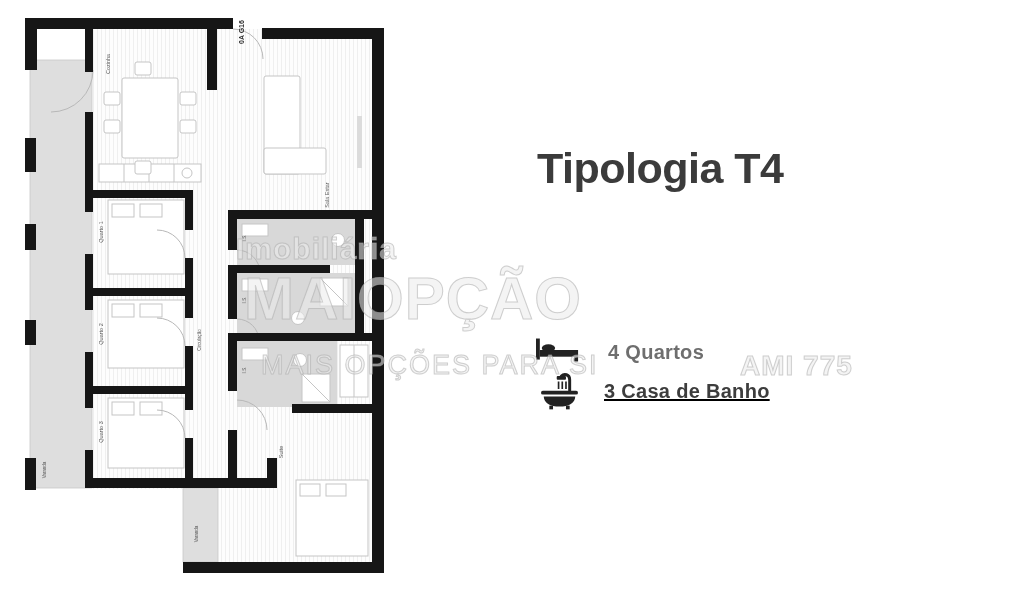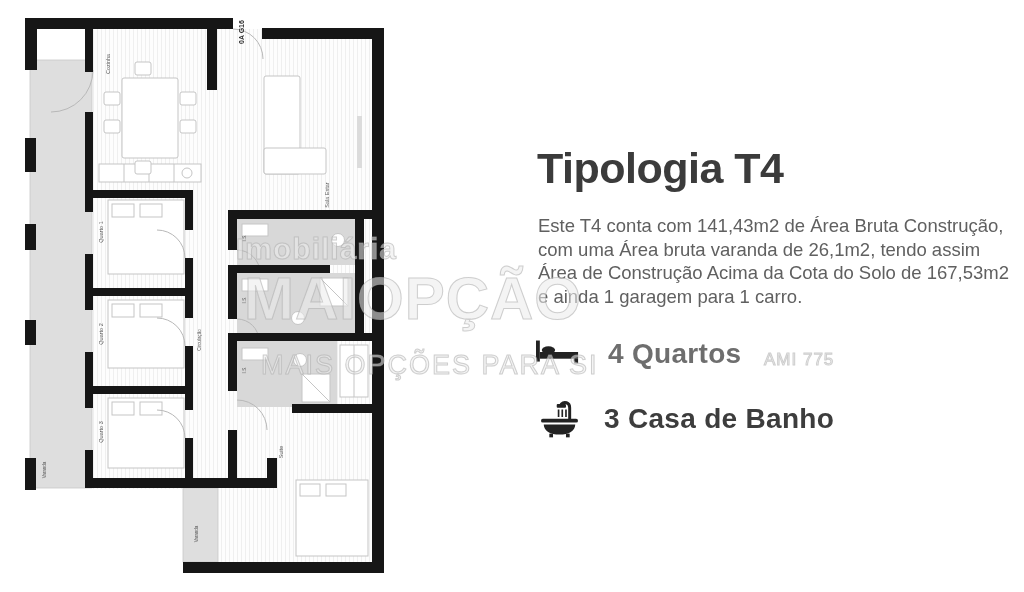--- a/index.html
+++ b/index.html
@@ -6,33 +6,33 @@
   #stage{position:relative;width:1024px;height:573px;background:#ffffff;overflow:hidden;
          font-family:"Liberation Sans",sans-serif;}
   
   #plan{position:absolute;left:0;top:0;z-index:1;}
   
   .title{position:absolute;left:537px;top:144px;font-size:43px;font-weight:800;
          color:#3b3b3b;letter-spacing:-0.5px;z-index:10;white-space:nowrap;}
   .desc{position:absolute;left:538px;top:214px;z-index:10;}
   .desc div{font-size:18.5px;line-height:23.6px;color:#606060;white-space:nowrap;font-weight:400;}
   .feature-row{position:absolute;z-index:10;display:flex;align-items:center;}
-  .feature-label{font-size:28px;font-weight:700;white-space:nowrap;letter-spacing:0.3px;}
+  .feature-label{font-size:20px;font-weight:700;white-space:nowrap;letter-spacing:0.3px;}
   #row-quartos{left:536px;top:338px;}
   #row-quartos .feature-label{color:#6e6e6e;margin-left:28px;}
-  #row-banho{left:541px;top:396px;}
+  #row-banho{left:541px;top:368px;text-decoration:underline;}
   #row-banho .feature-label{color:#3d3d3d;margin-left:26px;}
   
   .wm{position:absolute;pointer-events:none;white-space:nowrap;z-index:30;
       color:rgba(255,255,255,0.42);-webkit-text-stroke:1px rgba(172,172,172,0.55);
       text-shadow:0 0 1px rgba(180,180,180,0.25);margin-left:40px;}
   #wm-top{left:196px;top:232px;font-size:30px;font-weight:600;letter-spacing:1px;}
   #wm-main{left:204px;top:264px;font-size:60px;font-weight:800;letter-spacing:1px;}
   #wm-tag{left:221px;top:350px;font-size:27px;font-weight:400;letter-spacing:2px;}
-  #wm-ami{left:724px;top:350px;font-size:17px;font-weight:400;letter-spacing:1px;}
+  #wm-ami{left:700px;top:350px;font-size:28px;font-weight:700;letter-spacing:1px;}
 </style>
 </head>
 <body>
 
 <div id="stage">
 
   <svg id="plan" width="430" height="592" viewBox="0 0 430 592">
     <defs>
       <pattern id="hatch" width="4" height="4" patternUnits="userSpaceOnUse">
         <rect width="4" height="4" fill="#fdfdfd"></rect>
@@ -177,26 +177,20 @@
       <text font-size="4.5" transform="translate(246,370) rotate(-90)">I.S.</text>
       <text transform="translate(283,452) rotate(-90)">Suite</text>
       <text font-size="4.5" transform="translate(46,470) rotate(-90)">Varanda</text>
       <text font-size="4.5" transform="translate(198,534) rotate(-90)">Varanda</text>
       <text font-size="7" font-weight="600" text-anchor="start" transform="translate(244,44) rotate(-90)" fill="#2a2a2a">0A G16</text>
     </g>
   </svg>
 
   <div class="title">Tipologia T4</div>
 
-  <div class="desc">
-    <div>Este T4 conta com 141,43m2 de Área Bruta Construção,</div>
-    <div>com uma Área bruta varanda de 26,1m2, tendo assim</div>
-    <div>Área de Construção Acima da Cota do Solo de 167,53m2</div>
-    <div>e ainda 1 garagem para 1 carro.</div>
-  </div>
 
   <div class="feature-row" id="row-quartos">
     <span>
       <svg width="44" height="24" viewBox="0 0 46 24" fill="#222222">
         <rect x="0" y="0" width="4" height="22"></rect>
         <ellipse cx="13" cy="10" rx="7" ry="4"></ellipse>
         <rect x="4" y="12" width="40" height="7"></rect>
         <rect x="40" y="19" width="4" height="5"></rect>
       </svg>
     </span>

